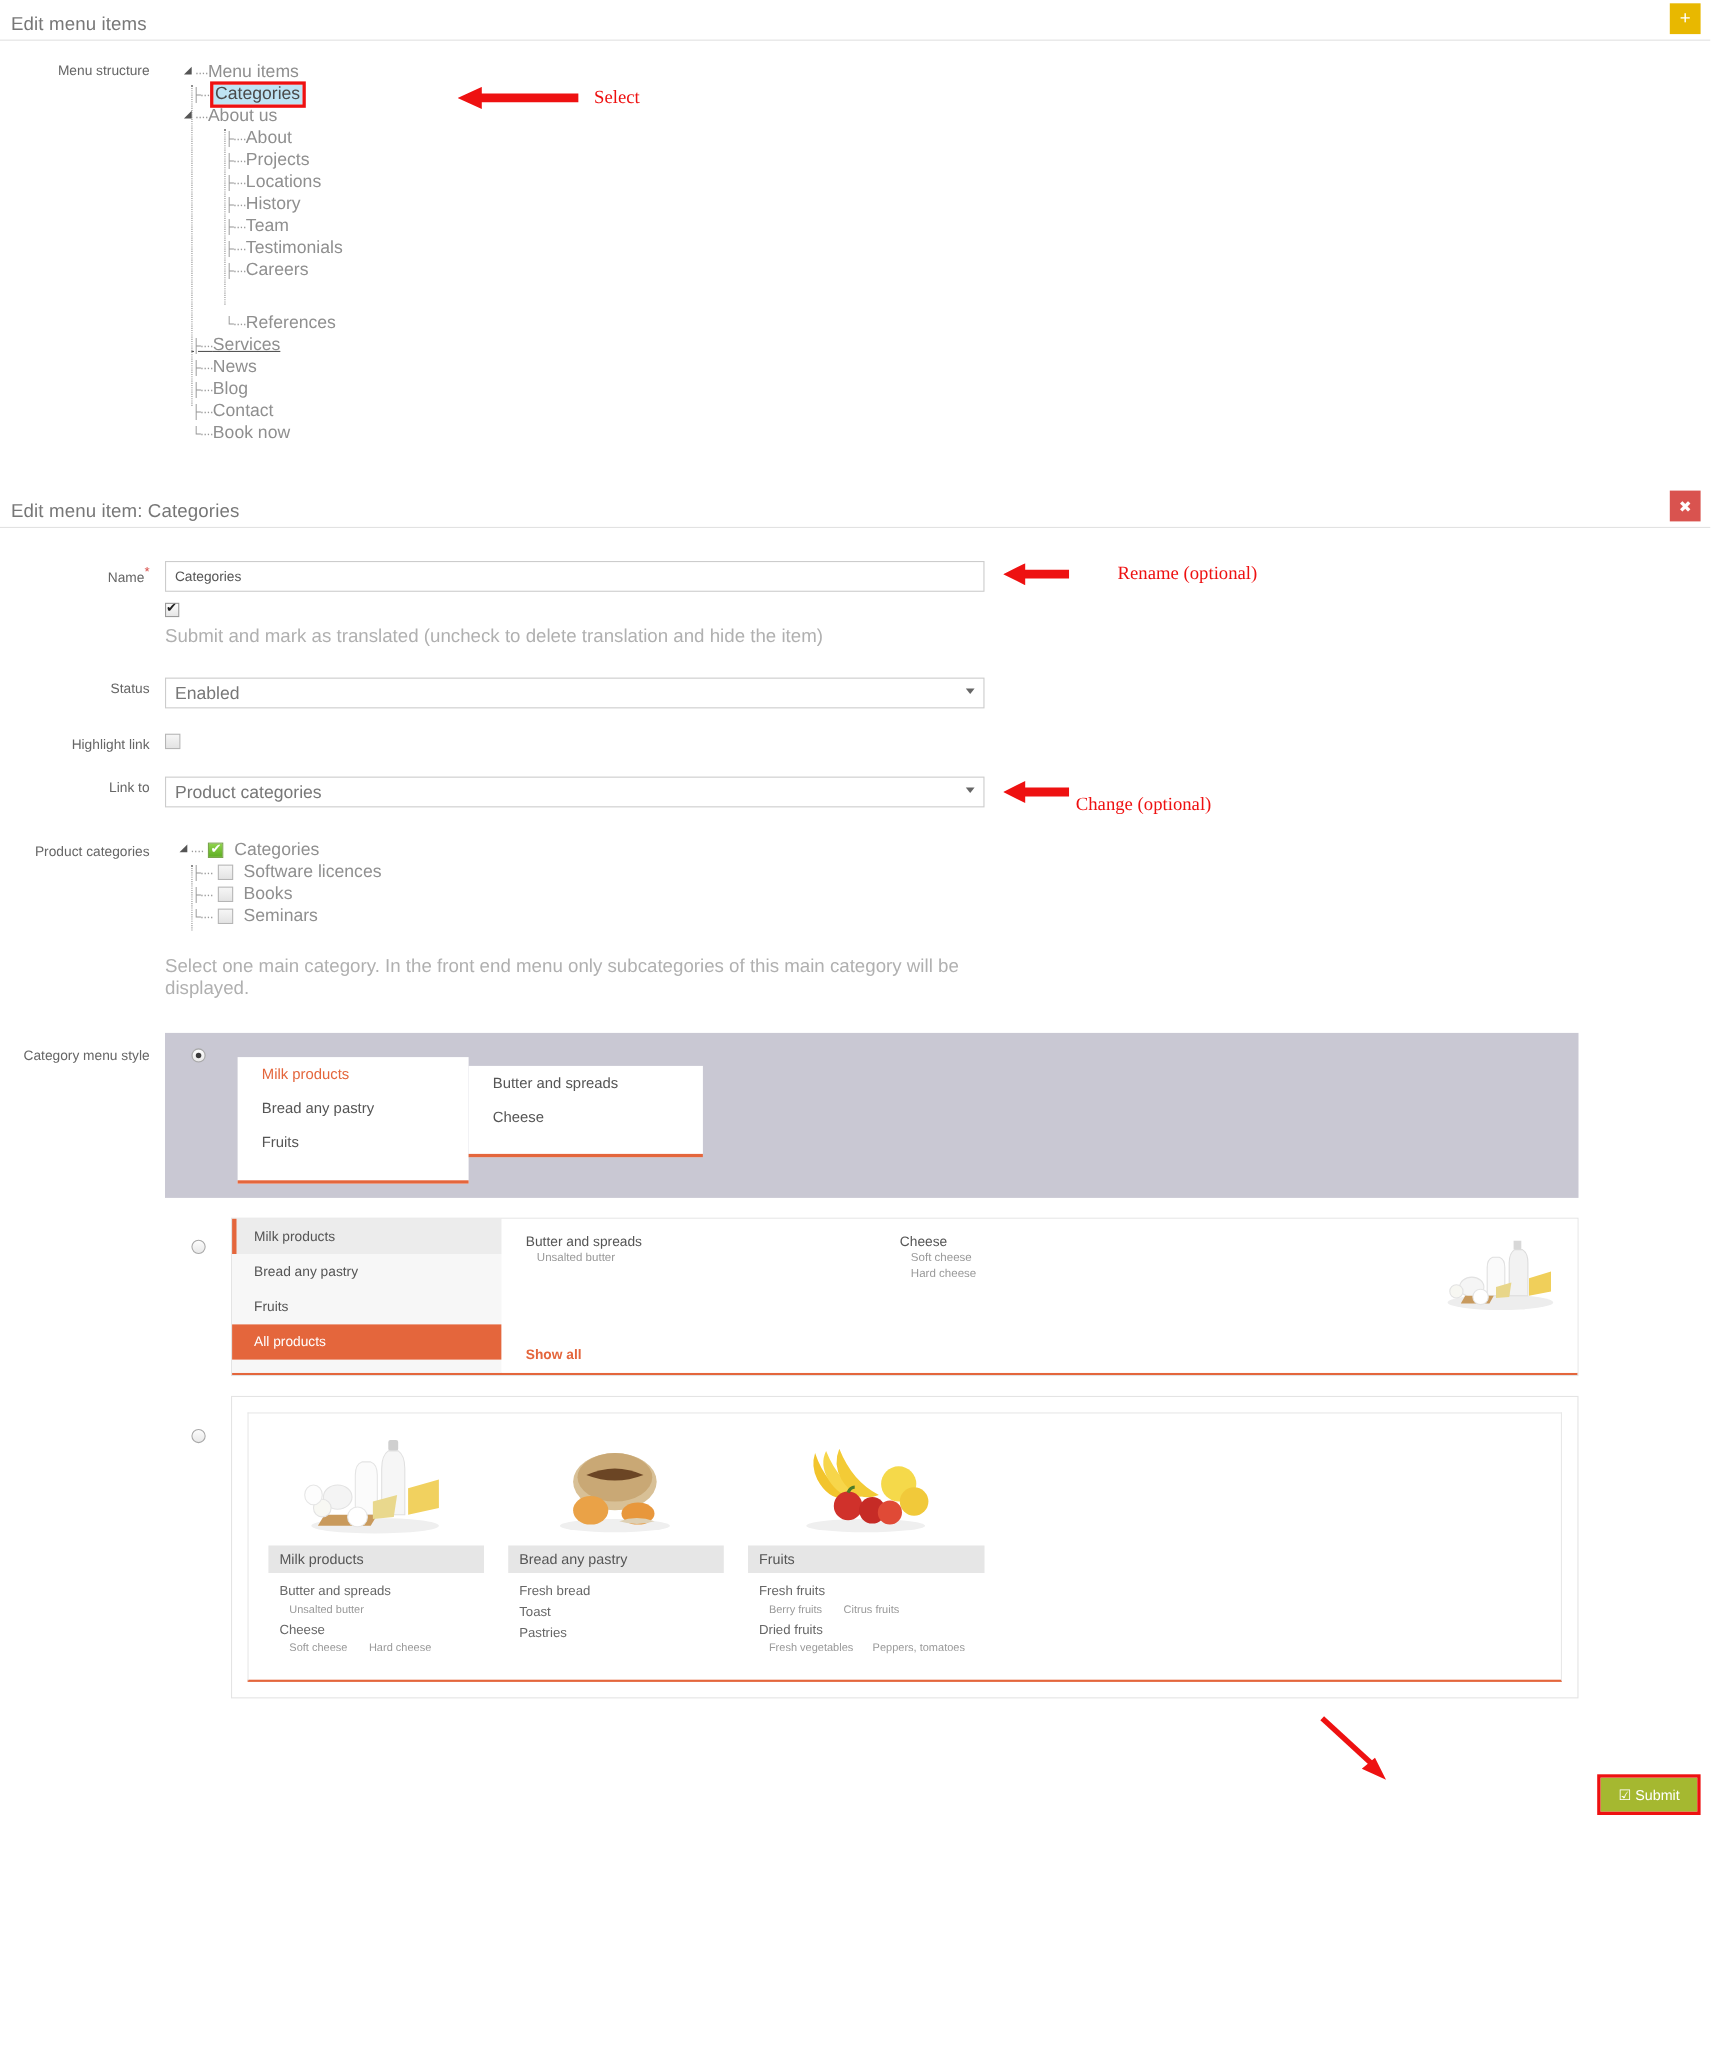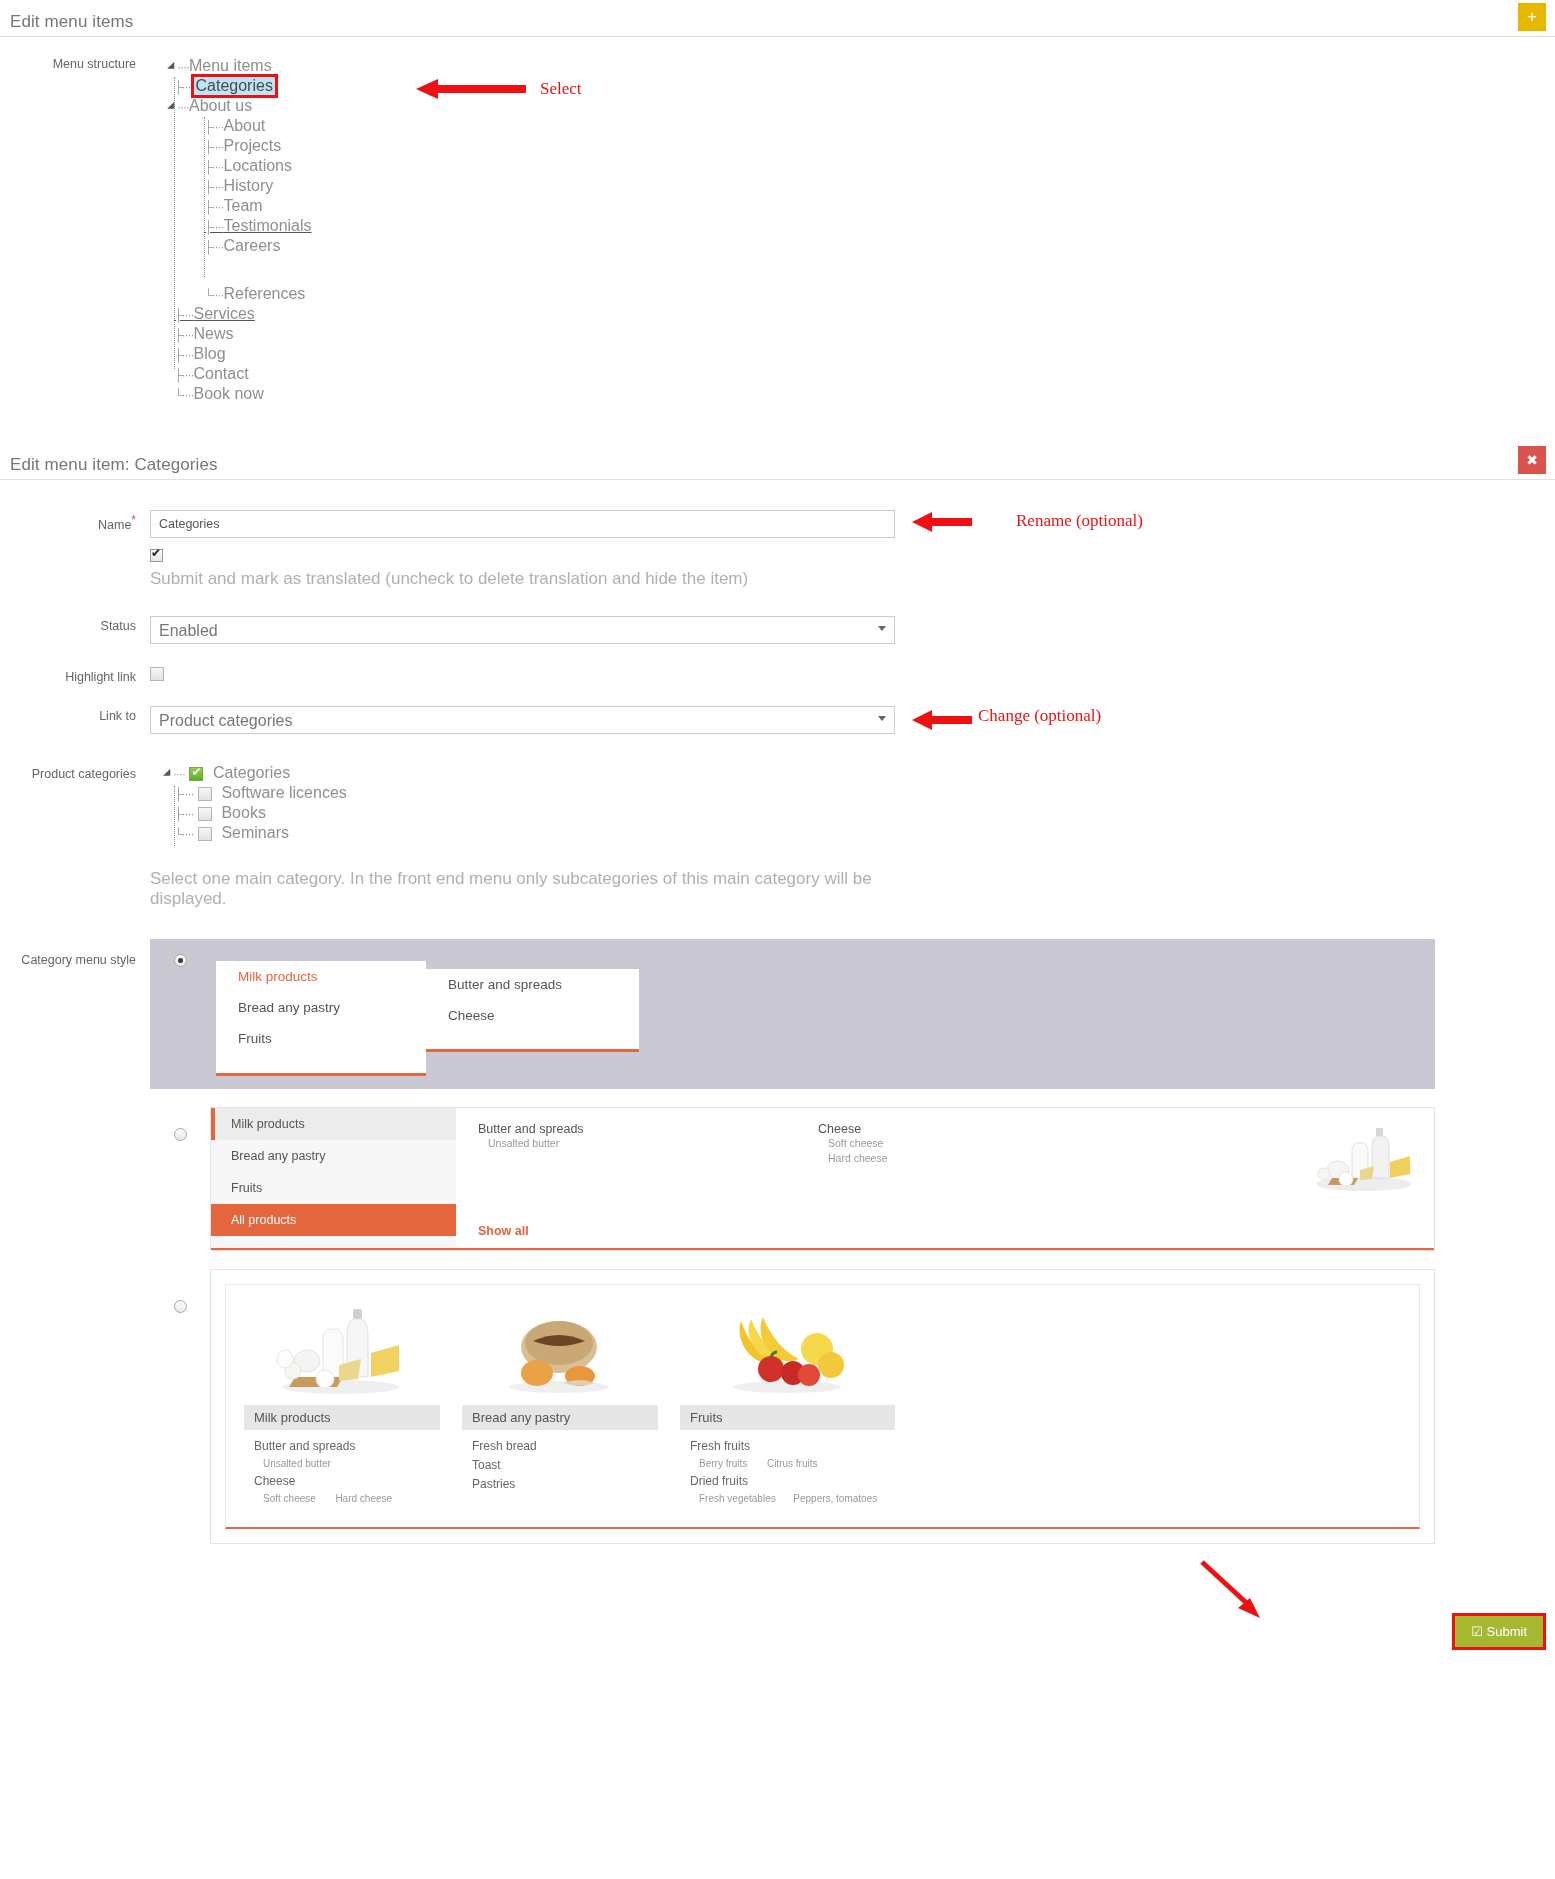--- a/index.html
+++ b/index.html
@@ -280,21 +280,21 @@
 
         <div class="tnode" style="margin-left:20px;">
           <span class="caret"></span><span class="conn">····</span><span class="tlabel">About us</span>
         </div>
 
         <div class="tnode" style="margin-left:54px;"><span class="conn">├····</span><span class="tlabel">About</span></div>
         <div class="tnode" style="margin-left:54px;"><span class="conn">├····</span><span class="tlabel">Projects</span></div>
         <div class="tnode" style="margin-left:54px;"><span class="conn">├····</span><span class="tlabel">Locations</span></div>
         <div class="tnode" style="margin-left:54px;"><span class="conn">├····</span><span class="tlabel">History</span></div>
         <div class="tnode" style="margin-left:54px;"><span class="conn">├····</span><span class="tlabel">Team</span></div>
-        <div class="tnode" style="margin-left:54px;text-decoration:underline;"><span class="conn">├····</span><span class="tlabel">Testimonials</span></div>
+        <div class="tnode" style="margin-left:54px;"><span class="conn">├····</span><span class="tlabel">Testimonials</span></div>
         <div class="tnode" style="margin-left:54px;"><span class="conn">├····</span><span class="tlabel">Careers</span></div>
         <div class="tnode" style="margin-left:54px;margin-top:28px;"><span class="conn">└····</span><span class="tlabel">References</span></div>
 
         <div class="tnode" style="margin-left:24px;text-decoration:underline;"><span class="conn">├····</span><span class="tlabel">Services</span></div>
         <div class="tnode" style="margin-left:24px;"><span class="conn">├····</span><span class="tlabel">News</span></div>
         <div class="tnode" style="margin-left:24px;"><span class="conn">├····</span><span class="tlabel">Blog</span></div>
         <div class="tnode" style="margin-left:24px;"><span class="conn">├····</span><span class="tlabel">Contact</span></div>
         <div class="tnode" style="margin-left:24px;"><span class="conn">└····</span><span class="tlabel">Book now</span></div>
 
         <div class="arrow-left" style="left:266px; top:22px;">
@@ -350,21 +350,21 @@
     <div class="form-label">Link to</div>
     <div class="sel-input">
       <span>Product categories</span>
       <span class="caret-dn"></span>
     </div>
     <div class="arrow-left" style="left:912px; top:4px;">
       <svg width="60" height="20" viewBox="0 0 60 20">
         <polygon points="0,10 20,0 20,6 60,6 60,14 20,14 20,20" fill="#ee1111"></polygon>
       </svg>
     </div>
-    <div class="annot" style="left:978px; top:0;">Change (optional)</div>
+    <div class="annot" style="left:978px; top:15px;">Change (optional)</div>
   </div>
 
   <div class="form-row" style="margin-top:30px;">
     <div class="form-label">Product categories</div>
     <div style="position:relative; width:760px;">
       <div class="dotline" style="left:24px; top:22px; height:60px;"></div>
       <div class="tnode" style="margin-left:16px;">
         <span class="caret"></span><span class="conn">····</span>
         <span class="cbox-grn"></span>
         <span class="tlabel" style="margin-left:5px;">Categories</span>

